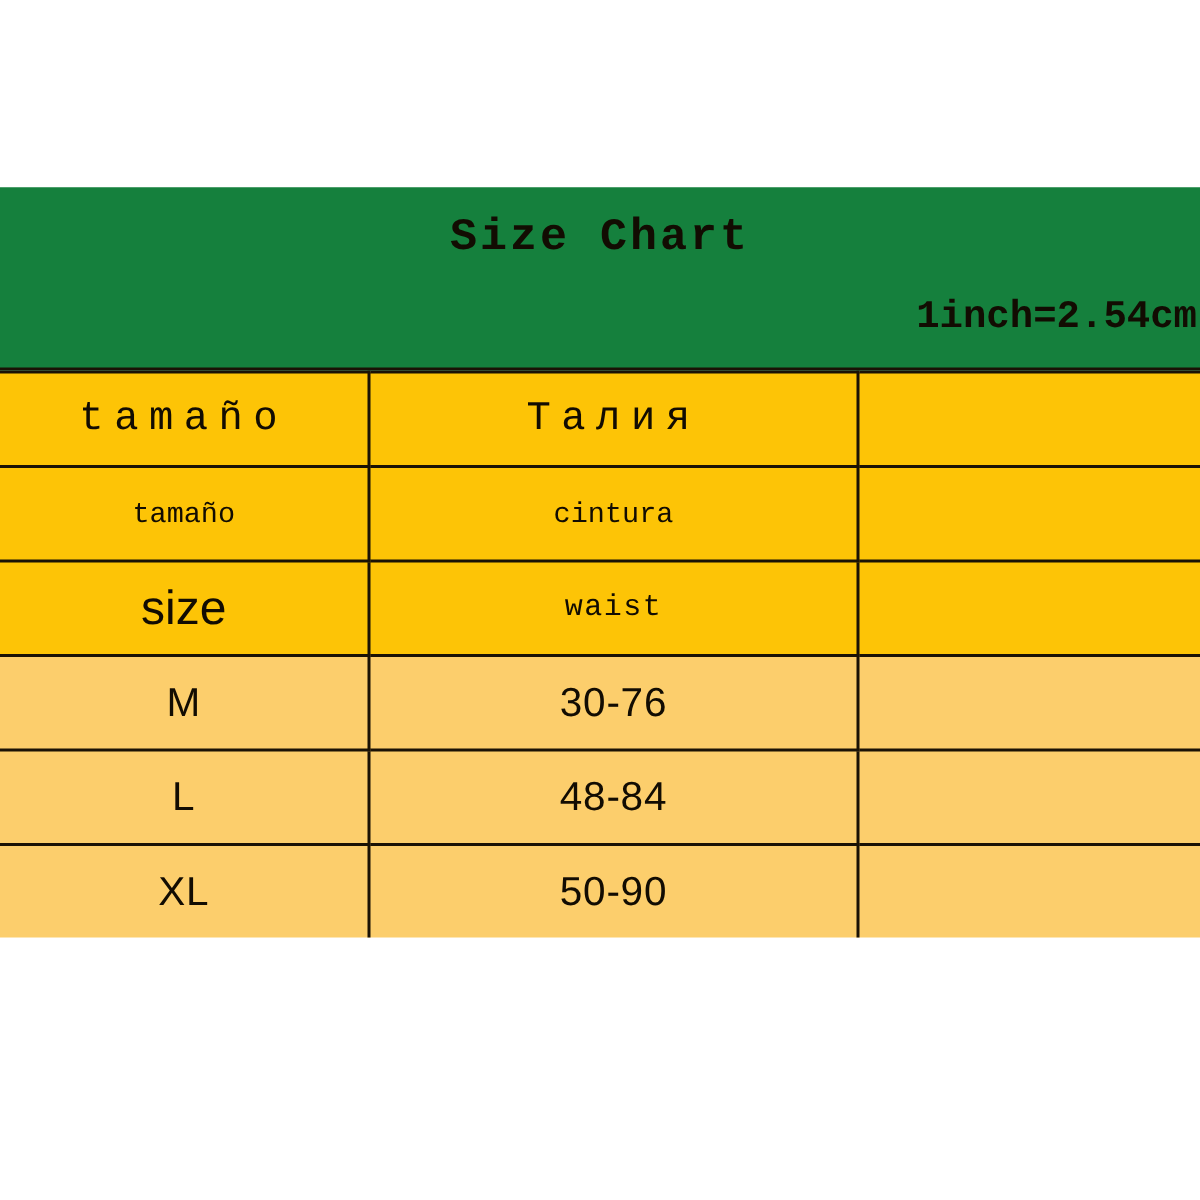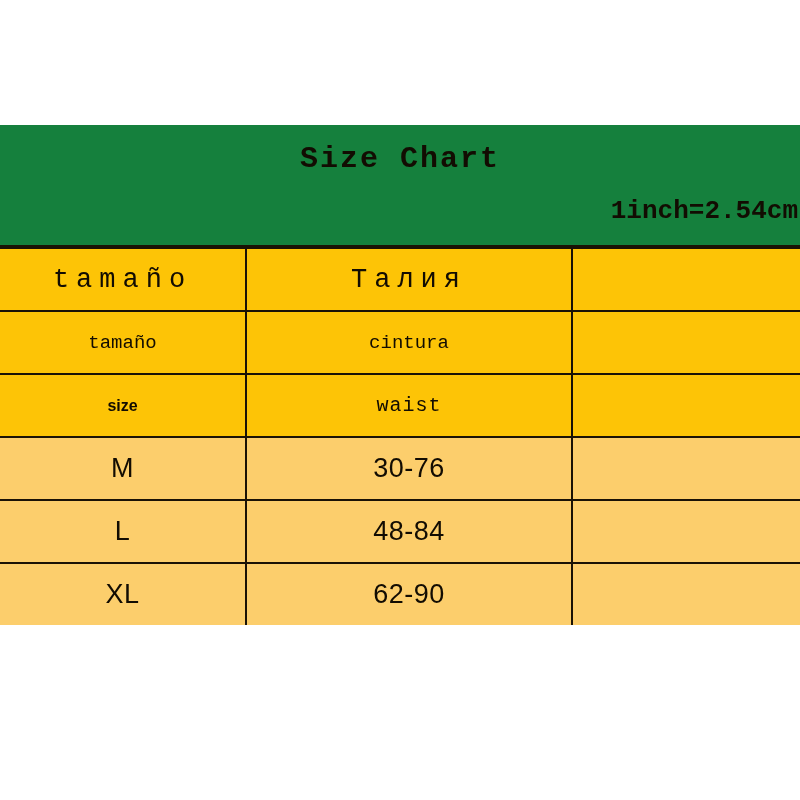--- a/index.html
+++ b/index.html
@@ -107,22 +107,22 @@
     letter-spacing: 7px;
     padding-left: 7px;
   }
   .es-text {
     font-family: "Liberation Mono", "DejaVu Sans Mono", monospace;
     font-size: 19px;
     letter-spacing: 0px;
   }
   .en-size {
     font-family: "Liberation Sans", sans-serif;
-    font-size: 16px;
-    font-weight: bold;
+    font-size: 32px;
+    font-weight: normal;
   }
   .en-waist {
     font-family: "Liberation Mono", "DejaVu Sans Mono", monospace;
     font-size: 20px;
     letter-spacing: 1px;
   }
 
   
   tr.data-row td {
     background: #FCCE6C;
@@ -176,21 +176,21 @@
       </tr>
 
       <tr class="data-row">
         <td>L</td>
         <td>48-84</td>
         <td></td>
       </tr>
 
       <tr class="data-row">
         <td>XL</td>
-        <td>62-90</td>
+        <td>50-90</td>
         <td></td>
       </tr>
 
 
     </tbody>
   </table>
 
 </div>
 
 </body></html>

